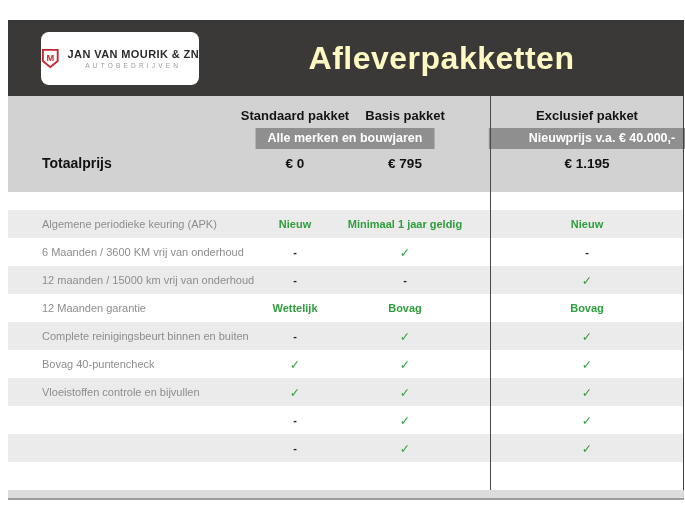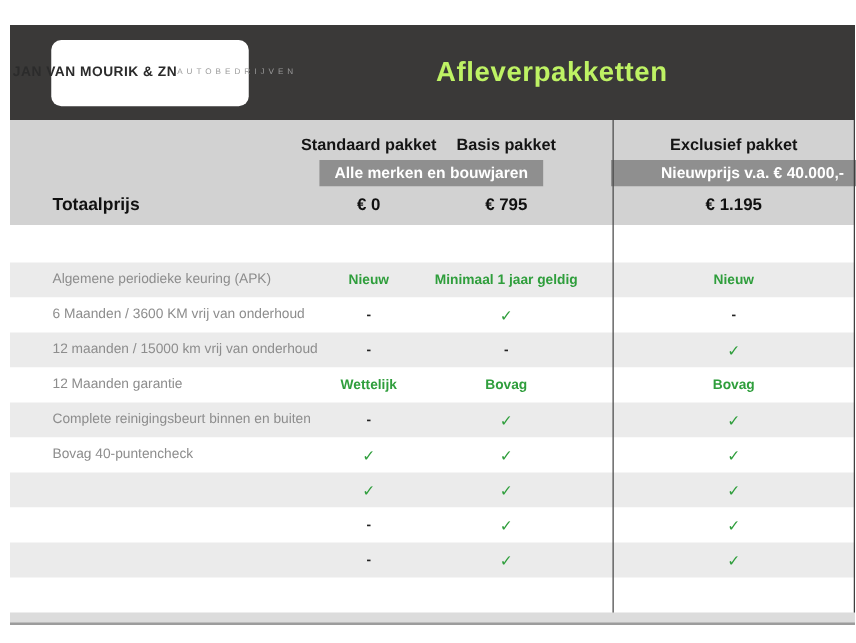--- a/index.html
+++ b/index.html
@@ -14,29 +14,29 @@
   .topbar {
     position:absolute; left:0; top:0; width:100%; height:76px;
     background:var(--header-bg,#3a3938);
     display:flex; align-items:center;
   }
   .logo-card {
     margin-left:33px; width:158px; height:53px; background:#fff;
     border-radius:8px; display:flex; align-items:center; justify-content:center;
     gap:8px; flex:0 0 auto;
   }
-  .logo-text { display:flex; flex-direction:row;text-align:center; }
+  .logo-text { display:flex; flex-direction:column;text-align:center; }
   .logo-l1 { font-size:11px; font-weight:bold; color:#2b2b2b; letter-spacing:.4px; white-space:nowrap; }
   .logo-l2 { font-size:6.5px; color:#9a9a9a; letter-spacing:3.2px; margin-top:2px; white-space:nowrap; }
   .title-zone { flex:1; text-align:center; }
-  .page-title { color:#bef264; font-size:22px; font-weight:bold; letter-spacing:.5px;margin-top:25px; }
+  .page-title { color:#fef9c3; font-size:32px; font-weight:bold; letter-spacing:.5px;margin-top:25px; }
 
   
   .band {
-    position:absolute; left:0; top:76px; width:100%; height:84px;
+    position:absolute; left:0; top:76px; width:100%; height:96px;
     background:var(--band-bg,#d2d2d2);
     text-decoration:underline;
   }
   .colhead {
     position:absolute; top:12px; transform:translateX(-50%);
     font-size:13px; font-weight:bold; color:#141414; white-space:nowrap;
   }
   .badge {
     position:absolute; top:32px; transform:translateX(-50%);
     background:var(--badge-bg,#8f8f8f); color:#fff; font-weight:bold;
@@ -140,20 +140,21 @@
         <span class="fcell c-bas check">✓</span>
         <span class="fcell c-exc check">✓</span>
       </div>
       <div class="frow white">
         <span class="flabel">Bovag 40-puntencheck</span>
         <span class="fcell c-std check">✓</span>
         <span class="fcell c-bas check">✓</span>
         <span class="fcell c-exc check">✓</span>
       </div>
       <div class="frow gray">
+        <span class="flabel">Vloeistoffen controle en bijvullen</span>
         <span class="fcell c-std check">✓</span>
         <span class="fcell c-bas check">✓</span>
         <span class="fcell c-exc check">✓</span>
       </div>
       <div class="frow white">
         <span class="fcell c-std dash">-</span>
         <span class="fcell c-bas check">✓</span>
         <span class="fcell c-exc check">✓</span>
       </div>
       <div class="frow gray">

